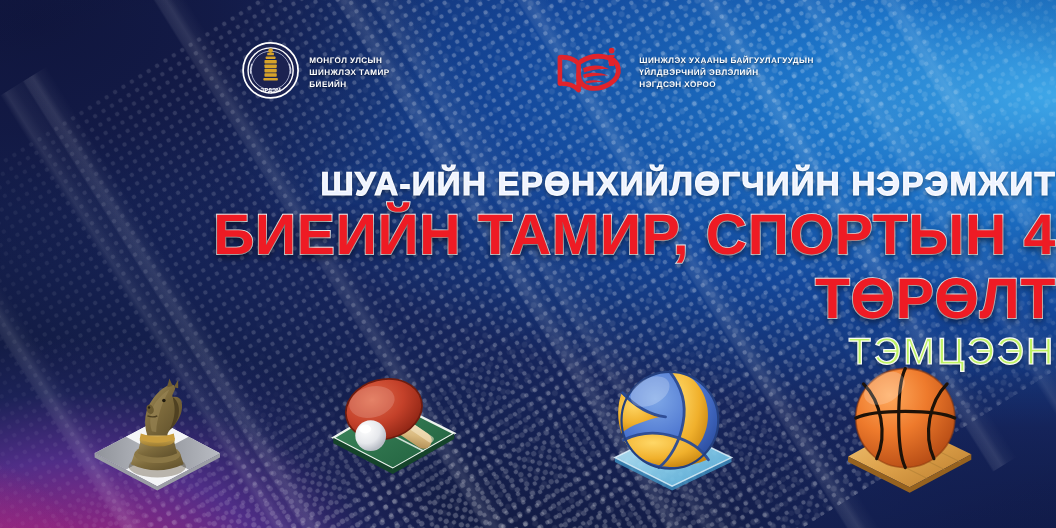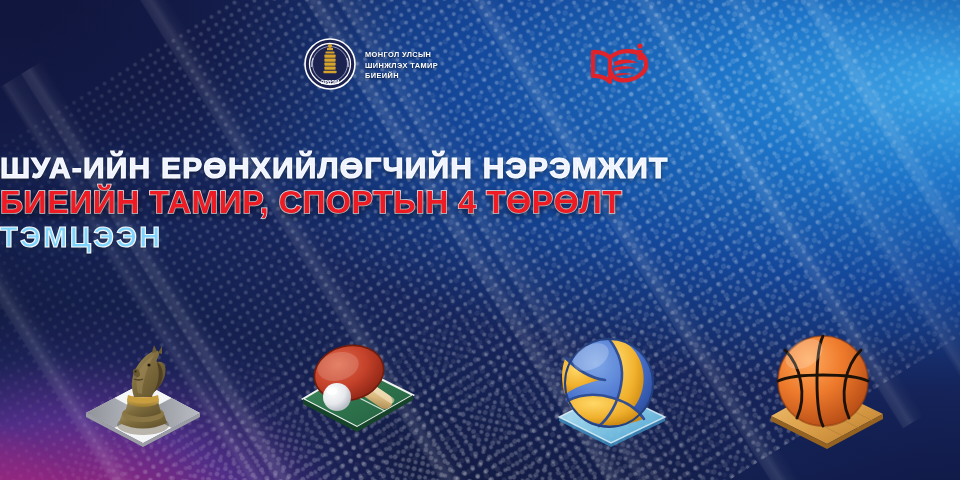--- a/index.html
+++ b/index.html
@@ -94,41 +94,41 @@
   .logo{display:flex;align-items:center;gap:9px;}
   .logo-mark{flex:0 0 auto;}
   .logo-text{
     color:#ffffff;font-size:7.4px;font-weight:bold;line-height:1.45;
     letter-spacing:.4px;text-shadow:0 1px 2px rgba(0,0,0,.6);
     white-space:nowrap;
   }
 
   
   .titles{
-    position:absolute;left:0;top:152px;width:100%;text-align:left;
+    position:absolute;left:0;top:152px;width:100%;text-align:right;
   }
   .t-line1{
     font-size:30px;font-weight:bold;letter-spacing:1.2px;
     color:#eef3ff;
     -webkit-text-stroke:1.1px rgba(255,255,255,.95);
     text-shadow:0 2px 5px rgba(0,0,0,.55), 0 0 12px rgba(110,170,255,.35);
     line-height:1.04;
   }
   .t-line2{
-    font-size:32px;font-weight:bold;letter-spacing:.6px;
+    font-size:52px;font-weight:bold;letter-spacing:.6px;
     color:#ee1b24;
     -webkit-text-stroke:1.6px #ffffff;
     paint-order:stroke fill;
     text-shadow:0 3px 7px rgba(0,0,0,.6);
     line-height:1.12;
     margin-top:2px;
   }
   .t-line3{
-    font-size:29px;font-weight:bold;letter-spacing:2.4px;
-    color:#7dd3fc;
+    font-size:34px;font-weight:normal;letter-spacing:2.4px;
+    color:#bef264;
     -webkit-text-stroke:1.1px rgba(255,255,255,.95);
     text-shadow:0 2px 5px rgba(0,0,0,.55), 0 0 12px rgba(110,170,255,.35);
     line-height:1.05;margin-top:1px;
   }
 
   
   .sports{position:absolute;left:0;bottom:18px;width:100%;height:140px;}
   .sport{position:absolute;bottom:0;}
   .sport.chess{left:78px;}
   .sport.tt{left:293px;bottom:14px;}
@@ -200,20 +200,25 @@
             <path d="M28 36 C35 34 42 35 46 37 C40 36 33 37 29 38 Z"></path>
           </g>
 
           <g fill="#e0232b">
             <circle cx="52" cy="8" r="2.6"></circle>
             <path d="M49.4 12 h5.2 v2 h-5.2 z"></path>
             <path d="M48.6 15 h6.8 l-1.2 7 h-4.4 z"></path>
           </g>
         </svg>
       </span>
+      <span class="logo-text">
+        <div>ШИНЖЛЭХ УХААНЫ БАЙГУУЛАГУУДЫН</div>
+        <div>ҮЙЛДВЭРЧНИЙ ЭВЛЭЛИЙН</div>
+        <div>НЭГДСЭН ХОРОО</div>
+      </span>
     </div>
 
   </div>
 
   <div class="titles">
     <div class="t-line1">ШУА-ИЙН ЕРӨНХИЙЛӨГЧИЙН НЭРЭМЖИТ</div>
     <div class="t-line2">БИЕИЙН ТАМИР, СПОРТЫН 4 ТӨРӨЛТ</div>
     <div class="t-line3">ТЭМЦЭЭН</div>
   </div>
 

